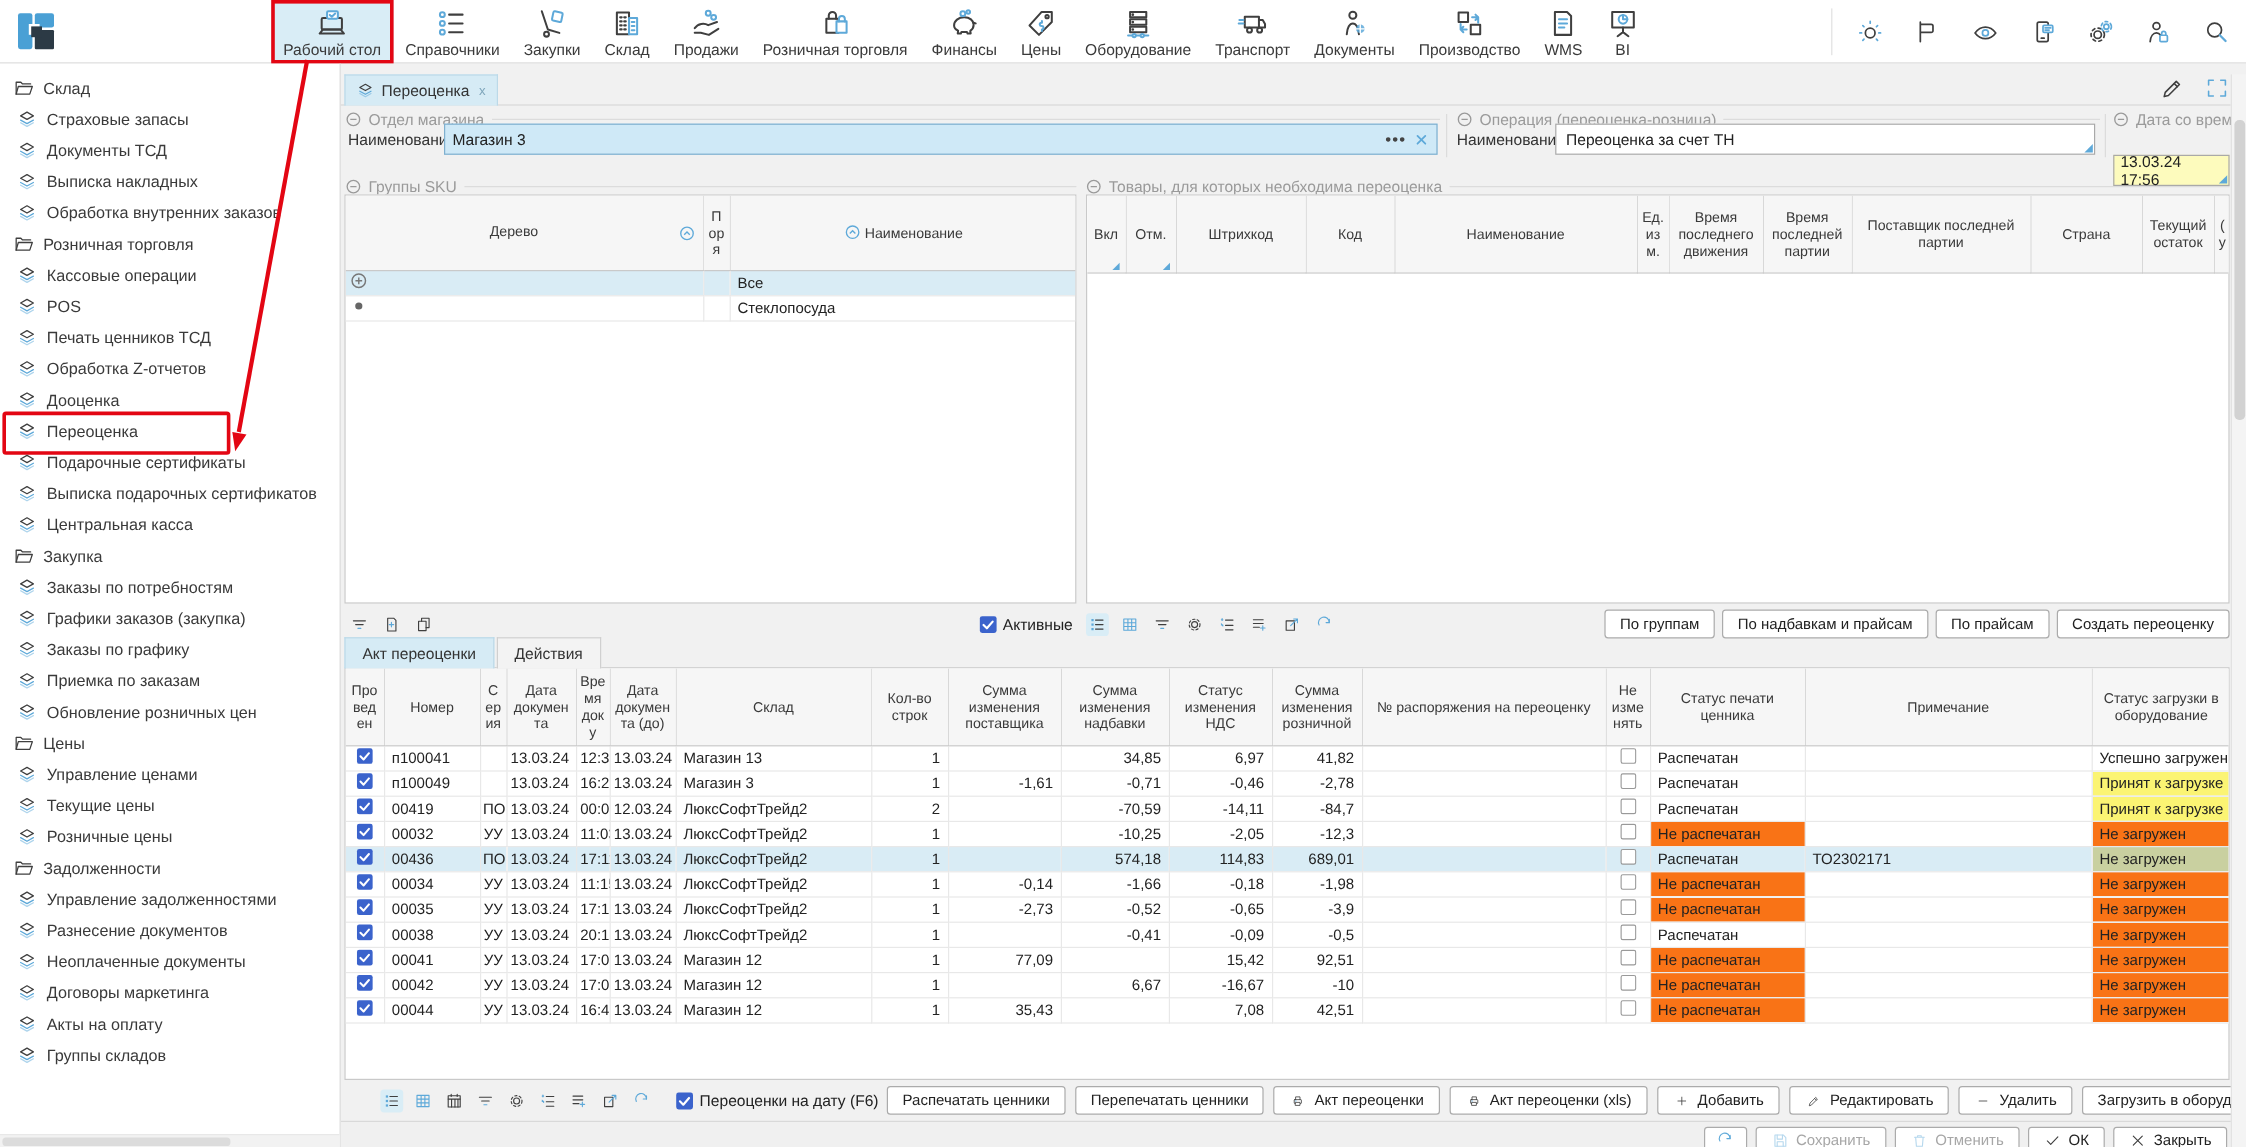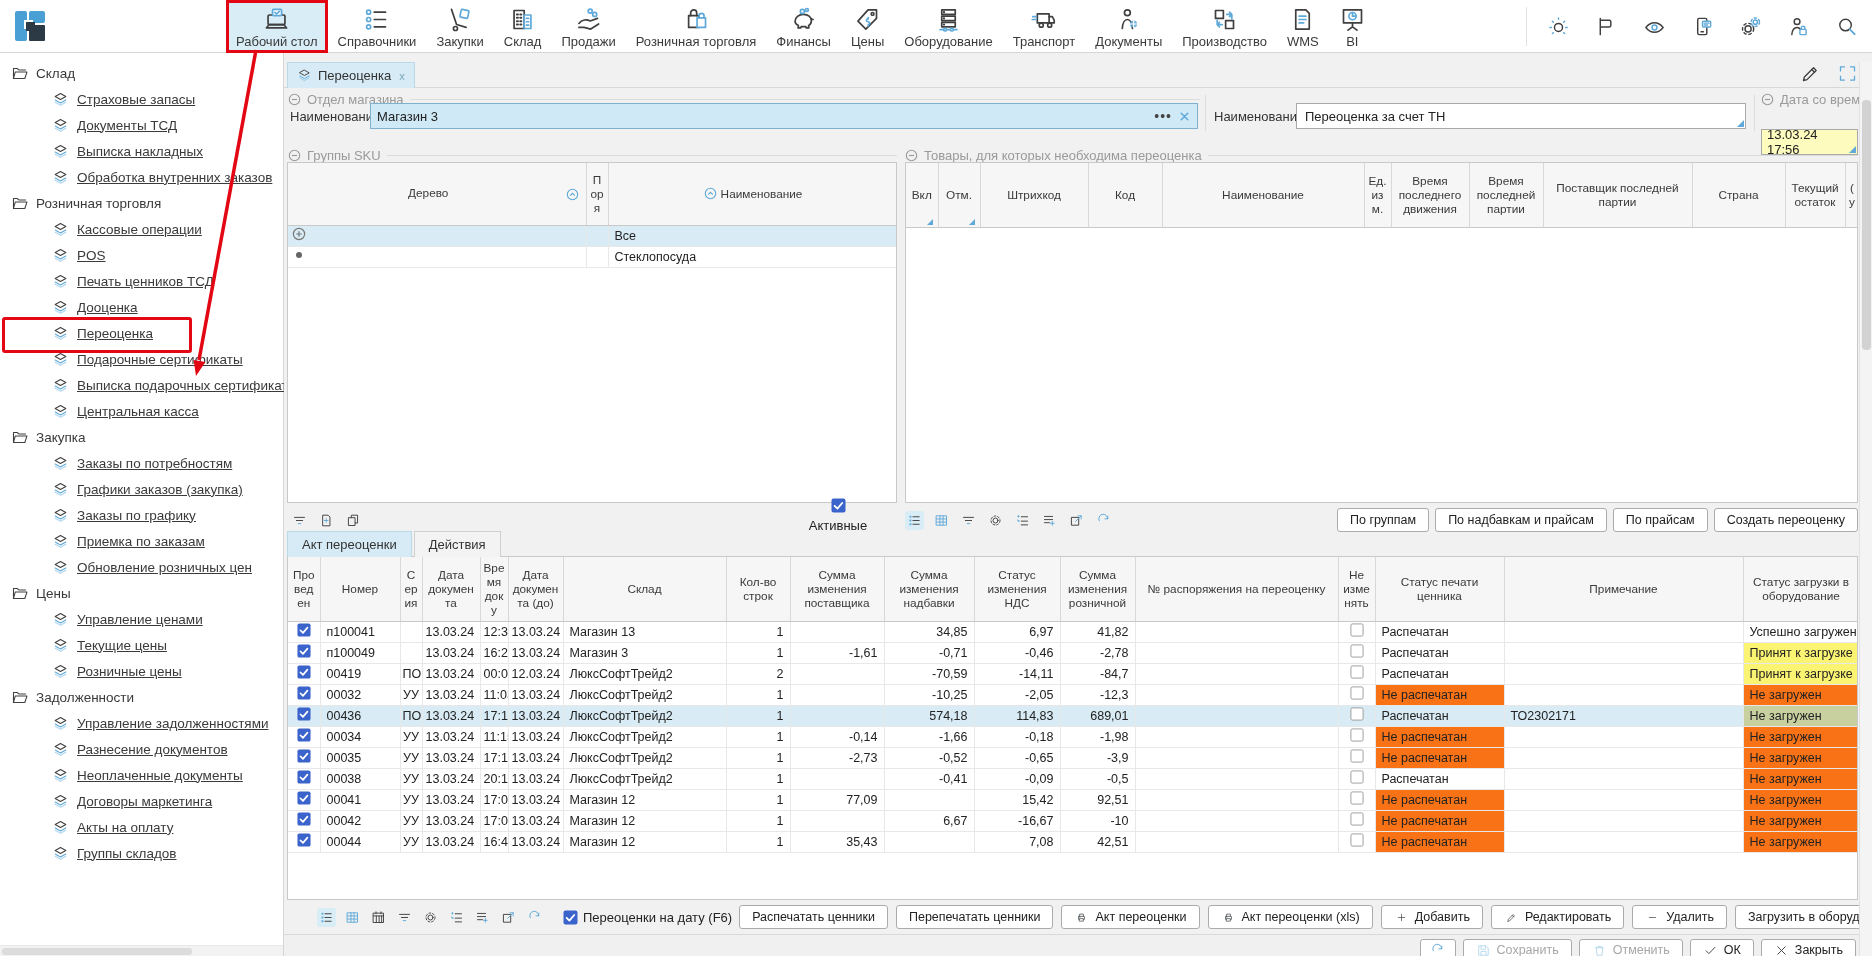--- a/index.html
+++ b/index.html
@@ -18,21 +18,21 @@
   .app-item.red-boxed { border:3px solid #e30613; padding:2px 7px 1px; }
   #topbar-divider { position:absolute; left:1526px; top:7px; height:39px; width:1px; background:#e0e0e0; }
   #sys-icons { position:absolute; right:14px; top:0; height:53px; display:flex; align-items:center; gap:25px; }
   #sys-icons .icon { width:23px; height:23px; }
 
   
   #sidebar { position:absolute; left:0; top:53px; width:284px; bottom:0; background:#fff; border-right:1px solid #d6d6d6; }
   #side-tree { list-style:none; padding-top:7px; }
   #side-tree li { position:relative; height:26px; display:flex; align-items:center; gap:8px; font-size:13.5px; color:#3a3a3a; white-space:nowrap; cursor:default; }
   #side-tree li.folder { padding-left:11px; }
-  #side-tree li.leaf { padding-left:52px;text-decoration:underline; }
+  #side-tree li.leaf { padding-left:14px; }
   #side-tree li .icon { width:17px; height:17px; }
   #side-tree li.highlighted::after { content:''; position:absolute; left:2px; top:-3px; width:184px; height:30px; border:3px solid #e30613; border-radius:3px; pointer-events:none; }
   #side-hscroll { position:absolute; left:0; bottom:0; width:283px; height:11px; background:#f2f2f2; border-top:1px solid #e8e8e8; }
   #side-hscroll .thumb { position:absolute; left:2px; top:2px; width:190px; height:7px; background:#dcdcdc; border-radius:3px; }
 
   
   #main { position:absolute; left:284px; top:53px; right:0; bottom:0; background:#f1f1f1; }
   .abs { position:absolute; }
   .main-topline { position:absolute; left:0; right:13px; top:34px; height:1px; background:#d8d8d8; }
   .doc-tab { left:3px; top:9px; height:26px; background:#d6ebf5; border:1px solid #bcd9e8; border-bottom:none; display:flex; align-items:center; gap:6px; padding:0 9px; font-size:13px; color:#333; z-index:2; }
@@ -403,20 +403,30 @@
           <span>Печать ценников ТСД</span>
         </li>
         <li class="leaf">
           <span class="icon ">
             <svg viewBox="0 0 24 24" fill="none" stroke="#3f3f3f" stroke-width="1.5" stroke-linecap="round" stroke-linejoin="round">
               <path d="M12 3.5l7.5 4.3-7.5 4.2-7.5-4.2z"></path>
               <path d="M4.5 12.8l7.5 4.2 7.5-4.2" stroke="#5ea9d9"></path>
               <path d="M4.5 16l7.5 4.2 7.5-4.2" stroke="#5ea9d9" opacity=".5"></path>
             </svg>
           </span>
+          <span>Обработка Z-отчетов</span>
+        </li>
+        <li class="leaf">
+          <span class="icon ">
+            <svg viewBox="0 0 24 24" fill="none" stroke="#3f3f3f" stroke-width="1.5" stroke-linecap="round" stroke-linejoin="round">
+              <path d="M12 3.5l7.5 4.3-7.5 4.2-7.5-4.2z"></path>
+              <path d="M4.5 12.8l7.5 4.2 7.5-4.2" stroke="#5ea9d9"></path>
+              <path d="M4.5 16l7.5 4.2 7.5-4.2" stroke="#5ea9d9" opacity=".5"></path>
+            </svg>
+          </span>
           <span>Дооценка</span>
         </li>
         <li class="leaf highlighted">
           <span class="icon ">
             <svg viewBox="0 0 24 24" fill="none" stroke="#3f3f3f" stroke-width="1.5" stroke-linecap="round" stroke-linejoin="round">
               <path d="M12 3.5l7.5 4.3-7.5 4.2-7.5-4.2z"></path>
               <path d="M4.5 12.8l7.5 4.2 7.5-4.2" stroke="#5ea9d9"></path>
               <path d="M4.5 16l7.5 4.2 7.5-4.2" stroke="#5ea9d9" opacity=".5"></path>
             </svg>
           </span>
@@ -667,20 +677,30 @@
       <span class="val">Магазин 3</span>
       <span class="store-more">•••</span>
       <span class="store-clear icon" id="clr-ic">
           <svg viewBox="0 0 14 14" fill="none" stroke="#5ea9d9" stroke-width="1.6" stroke-linecap="round">
             <path d="M3.5 3.5l7 7M10.5 3.5l-7 7"></path>
           </svg>
         </span>
     </div>
 
     <div class="abs vdiv" style="left:921px;top:42px;height:36px;"></div>
+    <div class="abs group-label" style="left:930px;top:39px;width:536px;">
+      <span class="icon" id="gm2">
+          <svg viewBox="0 0 14 14" fill="none" stroke="#9a9a9a" stroke-width="1.2">
+            <circle cx="7" cy="7" r="5.6"></circle>
+            <path d="M4.2 7h5.6"></path>
+          </svg>
+        </span>
+      <span>Операция (переоценка-розница)</span>
+      <span class="line"></span>
+    </div>
     <div class="abs fld-label" style="left:930px;top:50px;height:26px;">Наименование</div>
     <div class="abs combo corner" style="left:1012px;top:50px;width:450px;">
       <span>Переоценка за счет ТН</span>
     </div>
 
     <div class="abs vdiv" style="left:1470px;top:42px;height:36px;"></div>
     <div class="abs group-label" style="left:1477px;top:39px;width:100px;">
       <span class="icon" id="gm3">
           <svg viewBox="0 0 14 14" fill="none" stroke="#9a9a9a" stroke-width="1.2">
             <circle cx="7" cy="7" r="5.6"></circle>
@@ -761,21 +781,21 @@
             <path d="M11.5 9v6M8.5 12h6" stroke="#5ea9d9"></path>
           </svg>
         </span>
         <span class="icon ">
           <svg viewBox="0 0 24 24" fill="none" stroke="#3f3f3f" stroke-width="1.5" stroke-linecap="round" stroke-linejoin="round">
             <rect x="4.5" y="7.5" width="10" height="12.5"></rect>
             <path d="M8.5 7.5v-4h10v12.5h-4"></path>
           </svg>
         </span>
       </div>
-    <div class="abs chk" style="left:498px;top:454px;height:26px;width:112px;justify-content:flex-end;flex-direction:column;">
+    <div class="abs chk" style="left:498px;top:454px;height:26px;width:112px;justify-content:flex-end;">
       <span class="icon" id="chk1">
           <svg viewBox="0 0 15 15">
             <rect x=".5" y=".5" width="14" height="14" rx="2" fill="#3b63cc"></rect>
             <path d="M3.6 7.8l2.8 2.8 4.8-5.6" stroke="#fff" stroke-width="1.8" fill="none" stroke-linecap="round" stroke-linejoin="round"></path>
           </svg>
         </span>
       <span>Активные</span>
     </div>
 
     <div class="abs group-label" style="left:621px;top:95px;width:953px;">

